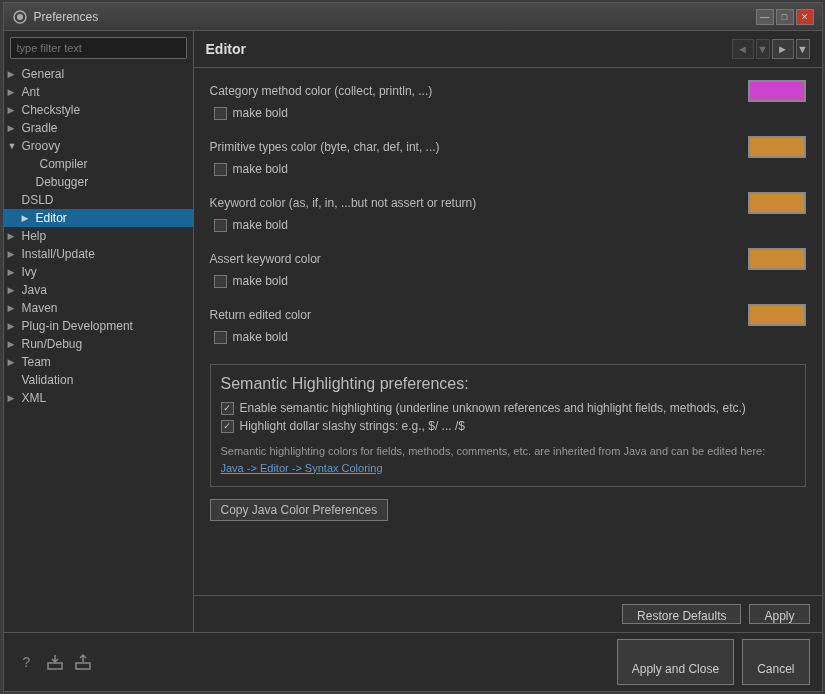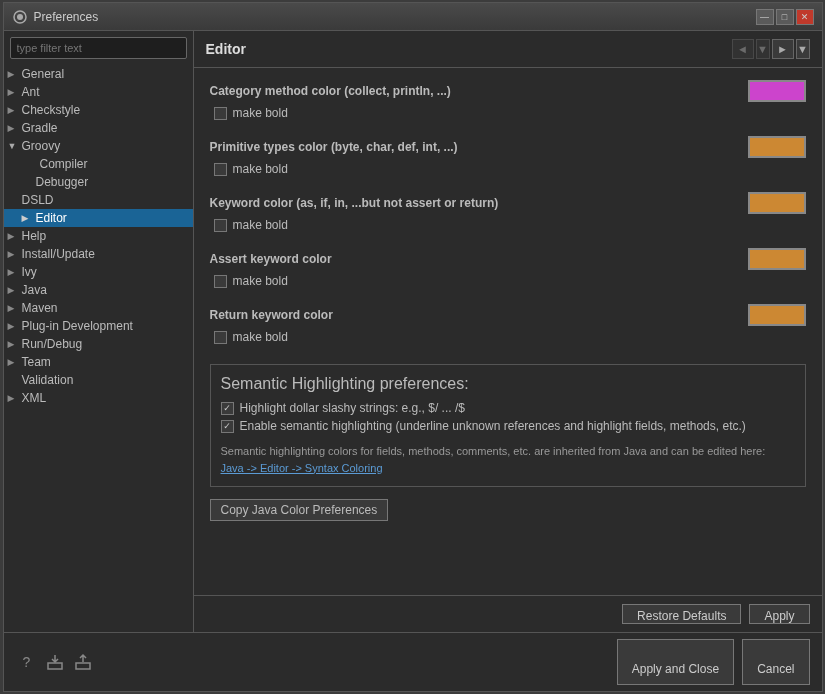--- a/index.html
+++ b/index.html
@@ -147,21 +147,20 @@
       overflow-y: auto;
       padding: 12px 16px;
     }
     .color-row {
       margin-bottom: 16px;
     }
     .color-label-row {
       display: flex;
       align-items: center;
       margin-bottom: 4px;
-      font-weight: bold;
     }
     .color-label {
       color: #bbb;
       font-size: 12px;
       flex: 1;
     }
     .color-swatch {
       width: 58px;
       height: 22px;
       border: 2px solid #888;
@@ -453,41 +452,41 @@
           </div>
           <div class="make-bold-row">
             <div class="checkbox"></div>
             <span class="make-bold-label">make bold</span>
           </div>
         </div>
 
         
         <div class="color-row">
           <div class="color-label-row">
-            <span class="color-label">Return keyword color</span>
+            <span class="color-label">Return edited color</span>
             <div class="color-swatch swatch-orange"></div>
           </div>
           <div class="make-bold-row">
             <div class="checkbox"></div>
             <span class="make-bold-label">make bold</span>
           </div>
         </div>
 
         
         <div class="semantic-section">
           <div class="semantic-title">Semantic Highlighting preferences:</div>
 
           <div class="semantic-item">
             <div class="checkbox checked"></div>
-            <span class="semantic-item-label">Highlight dollar slashy strings: e.g., $/ ... /$</span>
+            <span class="semantic-item-label">Enable semantic highlighting (underline unknown references and highlight fields, methods, etc.)</span>
           </div>
 
           <div class="semantic-item">
             <div class="checkbox checked"></div>
-            <span class="semantic-item-label">Enable semantic highlighting (underline unknown references and highlight fields, methods, etc.)</span>
+            <span class="semantic-item-label">Highlight dollar slashy strings: e.g., $/ ... /$</span>
           </div>
 
           <div class="semantic-desc">
             <span>Semantic highlighting colors for fields, methods, comments, etc. are inherited from Java and can be edited here:</span><br>
             <span class="link-text">Java -&gt; Editor -&gt; Syntax Coloring</span>
           </div>
         </div>
 
         <button class="copy-btn">Copy Java Color Preferences</button>
       </div>

